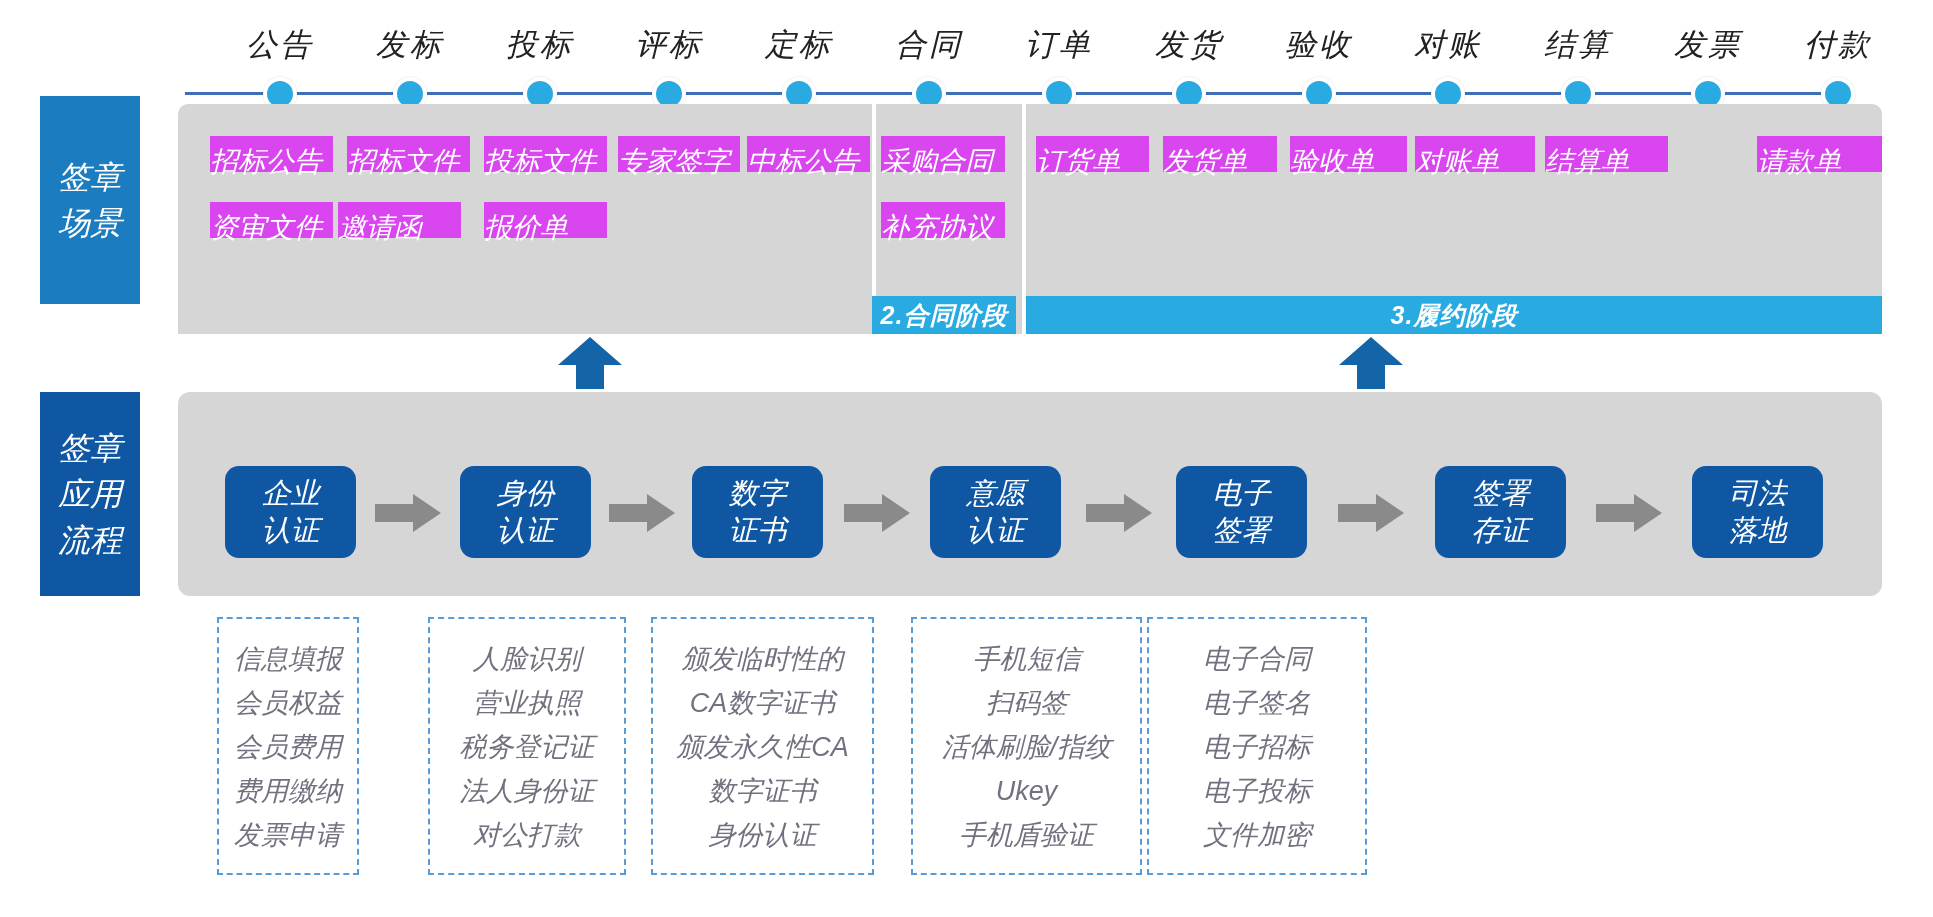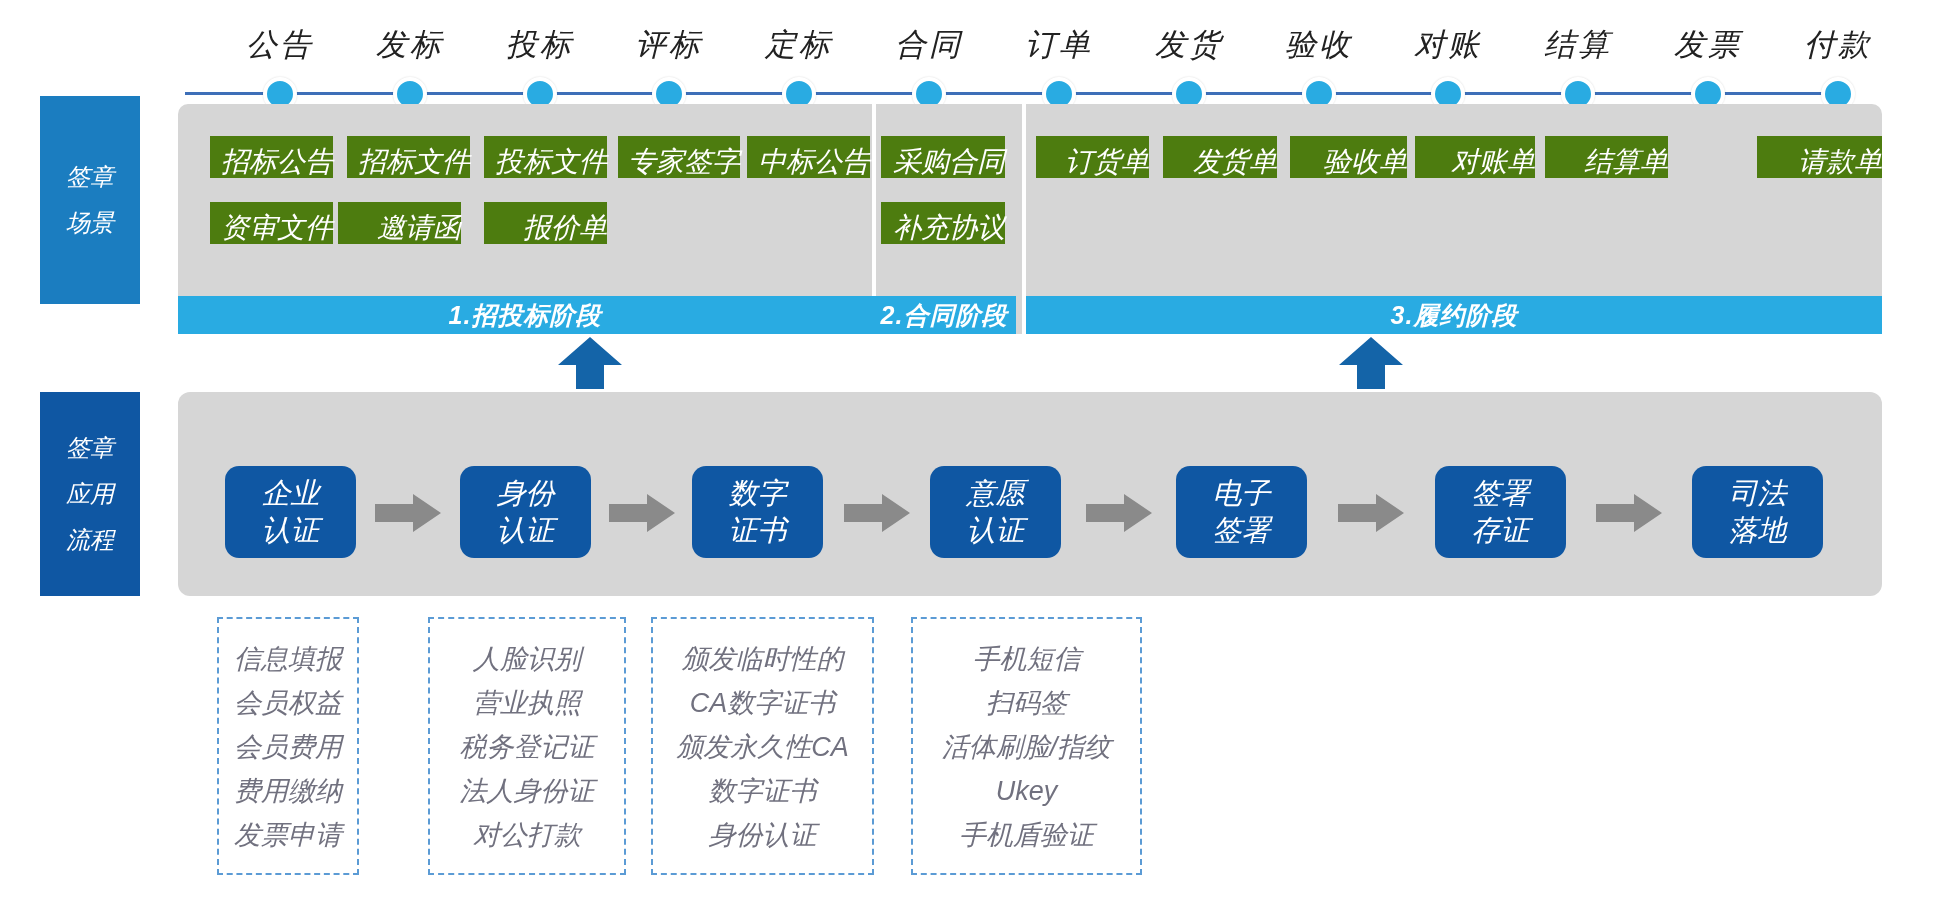--- a/index.html
+++ b/index.html
@@ -11,26 +11,26 @@
             font-family:"Liberation Serif","DejaVu Serif",serif;font-size:31px;letter-spacing:3px;}
   .tl-dot{position:absolute;top:77px;width:26px;height:26px;background:#29ABE2;
           border:4px solid #fff;border-radius:50%;box-sizing:content-box;box-shadow:0 0 2px rgba(0,0,0,.15);}
   
   .panel{position:absolute;top:104px;height:230px;background:#D6D6D6;}
   .p1{left:178px;width:694px;border-radius:10px 0 0 0;}
   .p2{left:876px;width:146px;}
   .p3{left:1026px;width:856px;border-radius:0 10px 0 0;}
   .bar{position:absolute;top:296px;height:38px;background:#29ABE2;color:#fff;text-align:center;
        font-size:25px;font-weight:bold;line-height:38px;letter-spacing:1px;}
-  .btn{position:absolute;height:42px;background:#4d7c0f;color:#fff;text-align:right;
+  .btn{position:absolute;height:36px;background:#d946ef;color:#fff;text-align:left;
        font-size:28px;line-height:52px;white-space:nowrap;}
   .row1{top:136px;} .row2{top:202px;}
   
   .side{position:absolute;left:40px;width:100px;color:#fff;display:flex;align-items:center;
-        justify-content:center;text-align:center;white-space:pre-line;font-size:24px;line-height:46px;}
+        justify-content:center;text-align:center;white-space:pre-line;font-size:32px;line-height:46px;}
   .side-top{top:96px;height:208px;background:#1B7DC0;}
   .side-bottom{top:392px;height:204px;background:#0F57A3;}
   
   .uparrow{position:absolute;top:337px;width:64px;height:52px;}
   .uparrow svg{display:block;}
   
   .lower-panel{position:absolute;left:178px;top:392px;width:1704px;height:204px;background:#D6D6D6;border-radius:12px;}
   .step{position:absolute;top:466px;width:131px;height:92px;background:#0F57A3;border-radius:14px;
         color:#fff;font-size:29px;line-height:37px;text-align:center;display:flex;align-items:center;
         justify-content:center;white-space:pre-line;}
@@ -98,21 +98,20 @@
   <div class="btn row1" style="left:881px;width:124px">采购合同</div>
   <div class="btn row2" style="left:881px;width:124px">补充协议</div>
 
   <div class="btn row1" style="left:1036px;width:113px">订货单</div>
   <div class="btn row1" style="left:1163px;width:114px">发货单</div>
   <div class="btn row1" style="left:1290px;width:117px">验收单</div>
   <div class="btn row1" style="left:1415px;width:120px">对账单</div>
   <div class="btn row1" style="left:1545px;width:123px">结算单</div>
   <div class="btn row1" style="left:1757px;width:125px">请款单</div>
 
-  <div class="bar" style="left:178px;width:694px">1.招投标阶段</div>
   <div class="bar" style="left:872px;width:144px">2.合同阶段</div>
   <div class="bar" style="left:1026px;width:856px">3.履约阶段</div>
 
   <div class="uparrow" style="left:558px">
     <svg width="64" height="52" viewBox="0 0 64 52">
         <polygon points="32,0 64,28 46,28 46,52 18,52 18,28 0,28" fill="#1464A8"></polygon>
       </svg>
   </div>
   <div class="uparrow" style="left:1339px">
     <svg width="64" height="52" viewBox="0 0 64 52">
@@ -181,14 +180,19 @@
   <div class="detail" style="left:911px;width:231px">手机短信
 扫码签
 活体刷脸/指纹
 Ukey
 手机盾验证</div>
   <div class="detail" style="left:651px;width:223px">颁发临时性的
 CA数字证书
 颁发永久性CA
 数字证书
 身份认证</div>
+  <div class="detail" style="left:1147px;width:220px">电子合同
+电子签名
+电子招标
+电子投标
+文件加密</div>
 
 </div>
 
 </body></html>

